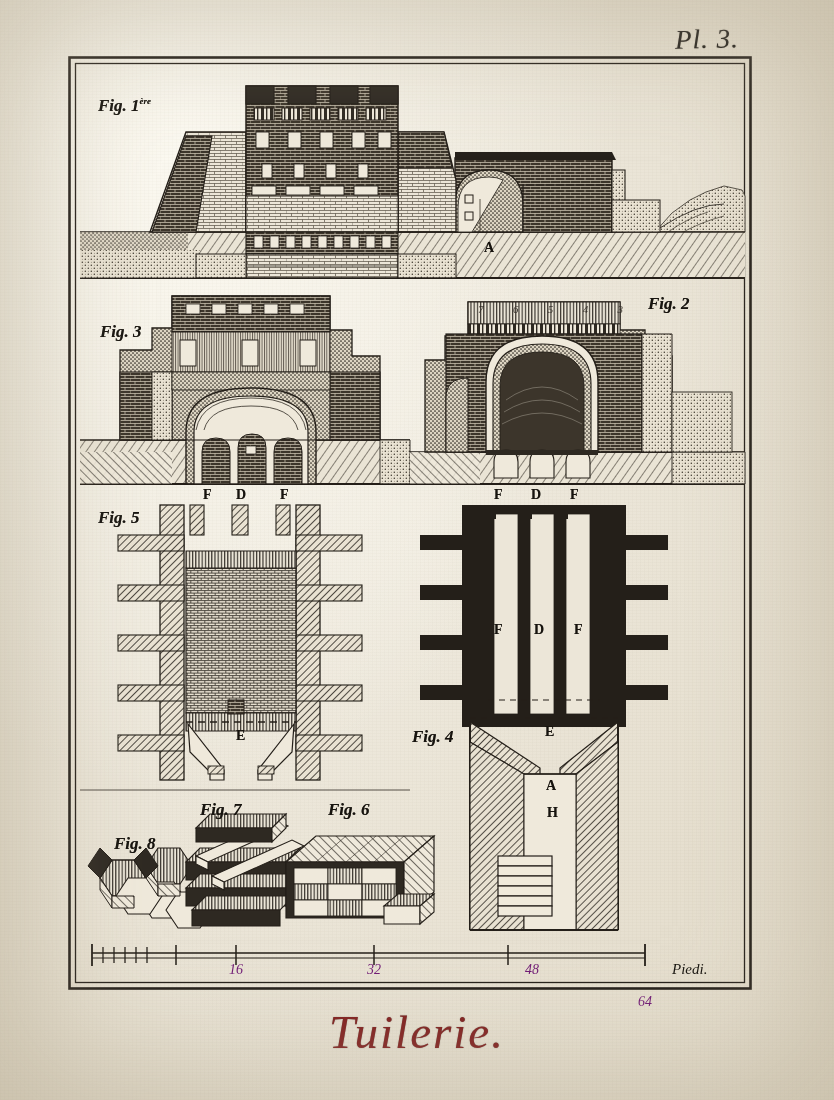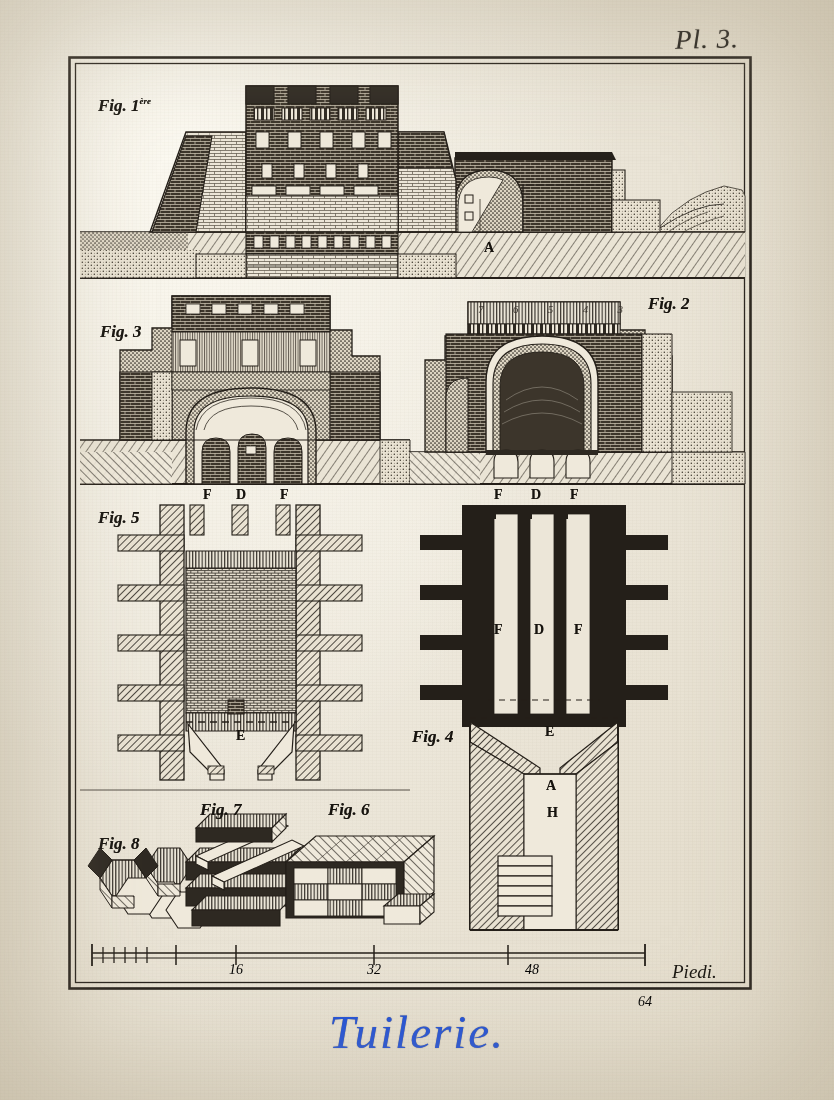--- a/index.html
+++ b/index.html
@@ -30,42 +30,42 @@
 
   .plno{
     position:absolute;right:95px;top:24px;
     font-style:italic;font-size:27px;color:#1d1a16;
     letter-spacing:1px;
     transform:rotate(-1.2deg);
     text-shadow:0 0 1px rgba(40,35,28,.5);
   }
   .title{
     position:absolute;left:0;right:0;top:1005px;
-    text-align:center;font-style:italic;font-size:47px;color:#1d4ed8;
+    text-align:center;font-style:italic;font-size:47px;color:#7f1d1d;
     letter-spacing:2px;
     text-shadow:0 0 1px rgba(30,26,20,.55);
   }
 
   .figlabel{
     position:absolute;font-style:italic;font-weight:bold;font-size:17px;
     color:#17140f;white-space:nowrap;
     text-shadow:0 0 .6px rgba(25,21,16,.6);
   }
   .figlabel sup{font-size:9px;vertical-align:super;}
   .ltr{
     position:absolute;font-family:"Liberation Serif",serif;font-weight:bold;
     font-size:14px;color:#16130e;white-space:nowrap;
     text-shadow:0 0 .5px rgba(25,21,16,.55);
   }
   .sc-num{
-    position:absolute;font-style:italic;font-size:14px;color:#000000;
+    position:absolute;font-style:italic;font-size:14px;color:#701a75;
     transform:translateX(-50%);
   }
   .sc-unit{
-    position:absolute;font-style:italic;font-size:19px;color:#17140f;white-space:nowrap;
+    position:absolute;font-style:italic;font-size:15px;color:#17140f;white-space:nowrap;
   }
   svg{display:block;}
 </style>
 </head>
 <body>
 
 <div id="paper"></div>
 <div id="grain"></div>
 
 <div id="plate">
@@ -540,21 +540,21 @@
 
   <div class="plno">Pl. 3.</div>
 
   <div class="figlabel" style="left:98px;top:96px;text-align:right;"><span>Fig. 1</span><sup>ère</sup></div>
   <div class="figlabel" style="left:100px;top:298px;margin-top:24px;">Fig. 3</div>
   <div class="figlabel" style="left:648px;top:294px;">Fig. 2</div>
   <div class="figlabel" style="left:98px;top:508px;">Fig. 5</div>
   <div class="figlabel" style="left:412px;top:727px;">Fig. 4</div>
   <div class="figlabel" style="left:200px;top:800px;">Fig. 7</div>
   <div class="figlabel" style="left:312px;top:800px;margin-left:16px;">Fig. 6</div>
-  <div class="figlabel" style="left:98px;top:834px;font-family:Liberation Serif, serif;">Fig. 8</div>
+  <div class="figlabel" style="left:114px;top:834px;font-family:Liberation Serif, serif;">Fig. 8</div>
 
   <div class="ltr" style="left:484px;top:240px;">A</div>
   <div class="ltr" style="left:203px;top:487px;">F</div>
   <div class="ltr" style="left:236px;top:487px;">D</div>
   <div class="ltr" style="left:280px;top:487px;">F</div>
   <div class="ltr" style="left:236px;top:728px;">E</div>
   <div class="ltr" style="left:494px;top:487px;">F</div>
   <div class="ltr" style="left:531px;top:487px;">D</div>
   <div class="ltr" style="left:570px;top:487px;">F</div>
   <div class="ltr" style="left:494px;top:622px;">F</div>

